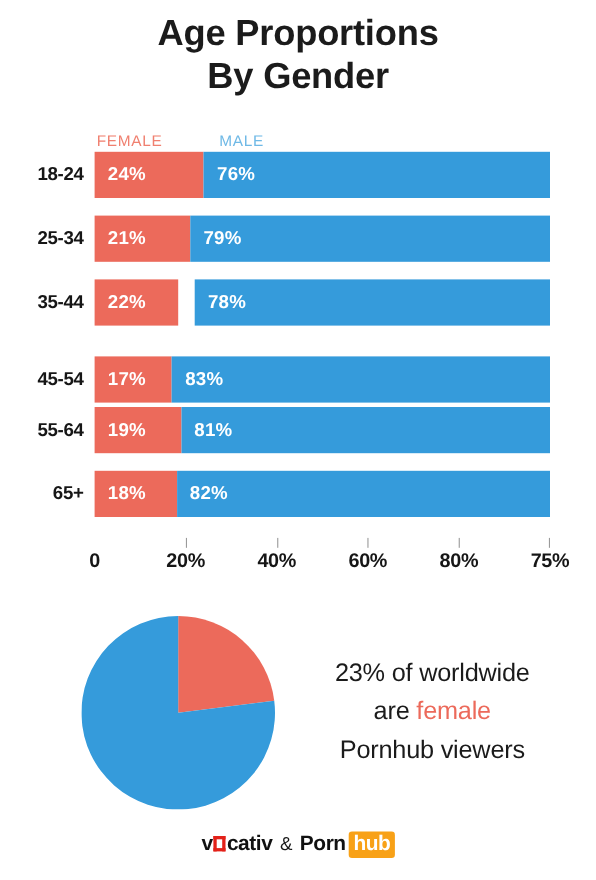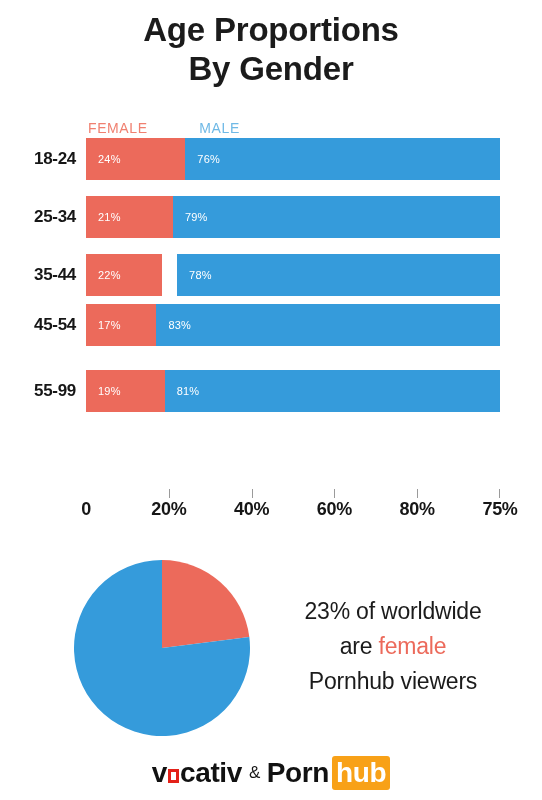--- a/index.html
+++ b/index.html
@@ -94,24 +94,25 @@
     box-sizing: border-box;
   }
   .seg-female { left: 0; background: #ec6a5b; }
   .seg-male   { background: #359bdb; }
   .seg-value {
     position: absolute;
     left: 12px;
     top: 0;
     height: 42px;
     line-height: 42px;
-    font-size: 11px;
+    font-size: 17px;
     color: #ffffff;
     white-space: nowrap;
     letter-spacing: 0.2px;
+    font-weight: bold;
   }
 
   
   #axis {
     position: absolute;
     left: 86px;
     top: 489px;
     width: 414px;
     height: 34px;
   }
@@ -165,21 +166,21 @@
     position: absolute;
     left: 0;
     top: 757px;
     width: 542px;
     text-align: center;
     white-space: nowrap;
   }
   .footer-piece {
     display: inline-block;
     vertical-align: middle;
-    font-size: 28px;
+    font-size: 19px;
     font-weight: bold;
     color: #111111;
     letter-spacing: -0.4px;
   }
   #vocativ-o {
     display: inline-block;
     width: 11px;
     height: 14px;
     margin: 0 1px;
     position: relative;
@@ -253,43 +254,52 @@
       <div class="bar-row-label">35-44</div>
       <div class="bar-track">
         <div class="seg seg-female" style="width: 76px; background: rgb(236, 106, 91);">
           <span class="seg-value">22%</span>
         </div>
         <div class="seg seg-male" style="left: 91.08px; width: 322.92px; background: rgb(53, 155, 219);">
           <span class="seg-value">78%</span>
         </div>
       </div>
     </div>
-    <div class="bar-row" style="top: 166px;">
+    <div class="bar-row" style="top: 186px;">
       <div class="bar-row-label">45-54</div>
       <div class="bar-track">
         <div class="seg seg-female" style="width: 70.38px; background: rgb(236, 106, 91);">
           <span class="seg-value">17%</span>
         </div>
         <div class="seg seg-male" style="left: 70.38px; width: 343.62px; background: rgb(53, 155, 219);">
           <span class="seg-value">83%</span>
         </div>
       </div>
     </div>
     <div class="bar-row" style="top: 232px;">
-      <div class="bar-row-label">55-99</div>
+      <div class="bar-row-label">55-64</div>
       <div class="bar-track">
         <div class="seg seg-female" style="width: 78.66px; background: rgb(236, 106, 91);">
           <span class="seg-value">19%</span>
         </div>
         <div class="seg seg-male" style="left: 78.66px; width: 335.34px; background: rgb(53, 155, 219);">
           <span class="seg-value">81%</span>
         </div>
       </div>
     </div>
     <div class="bar-row" style="top: 290px;">
+      <div class="bar-row-label">65+</div>
+      <div class="bar-track">
+        <div class="seg seg-female" style="width: 74.52px; background: rgb(236, 106, 91);">
+          <span class="seg-value">18%</span>
+        </div>
+        <div class="seg seg-male" style="left: 74.52px; width: 339.48px; background: rgb(53, 155, 219);">
+          <span class="seg-value">82%</span>
+        </div>
+      </div>
     </div>
   </div>
 
 <div id="axis">
     <div class="axis-tick-label" style="left: 0px;">0</div>
     <div class="axis-tick" style="left: 82.8px;"></div>
     <div class="axis-tick-label" style="left: 82.8px;">20%</div>
     <div class="axis-tick" style="left: 165.6px;"></div>
     <div class="axis-tick-label" style="left: 165.6px;">40%</div>
     <div class="axis-tick" style="left: 248.4px;"></div>

